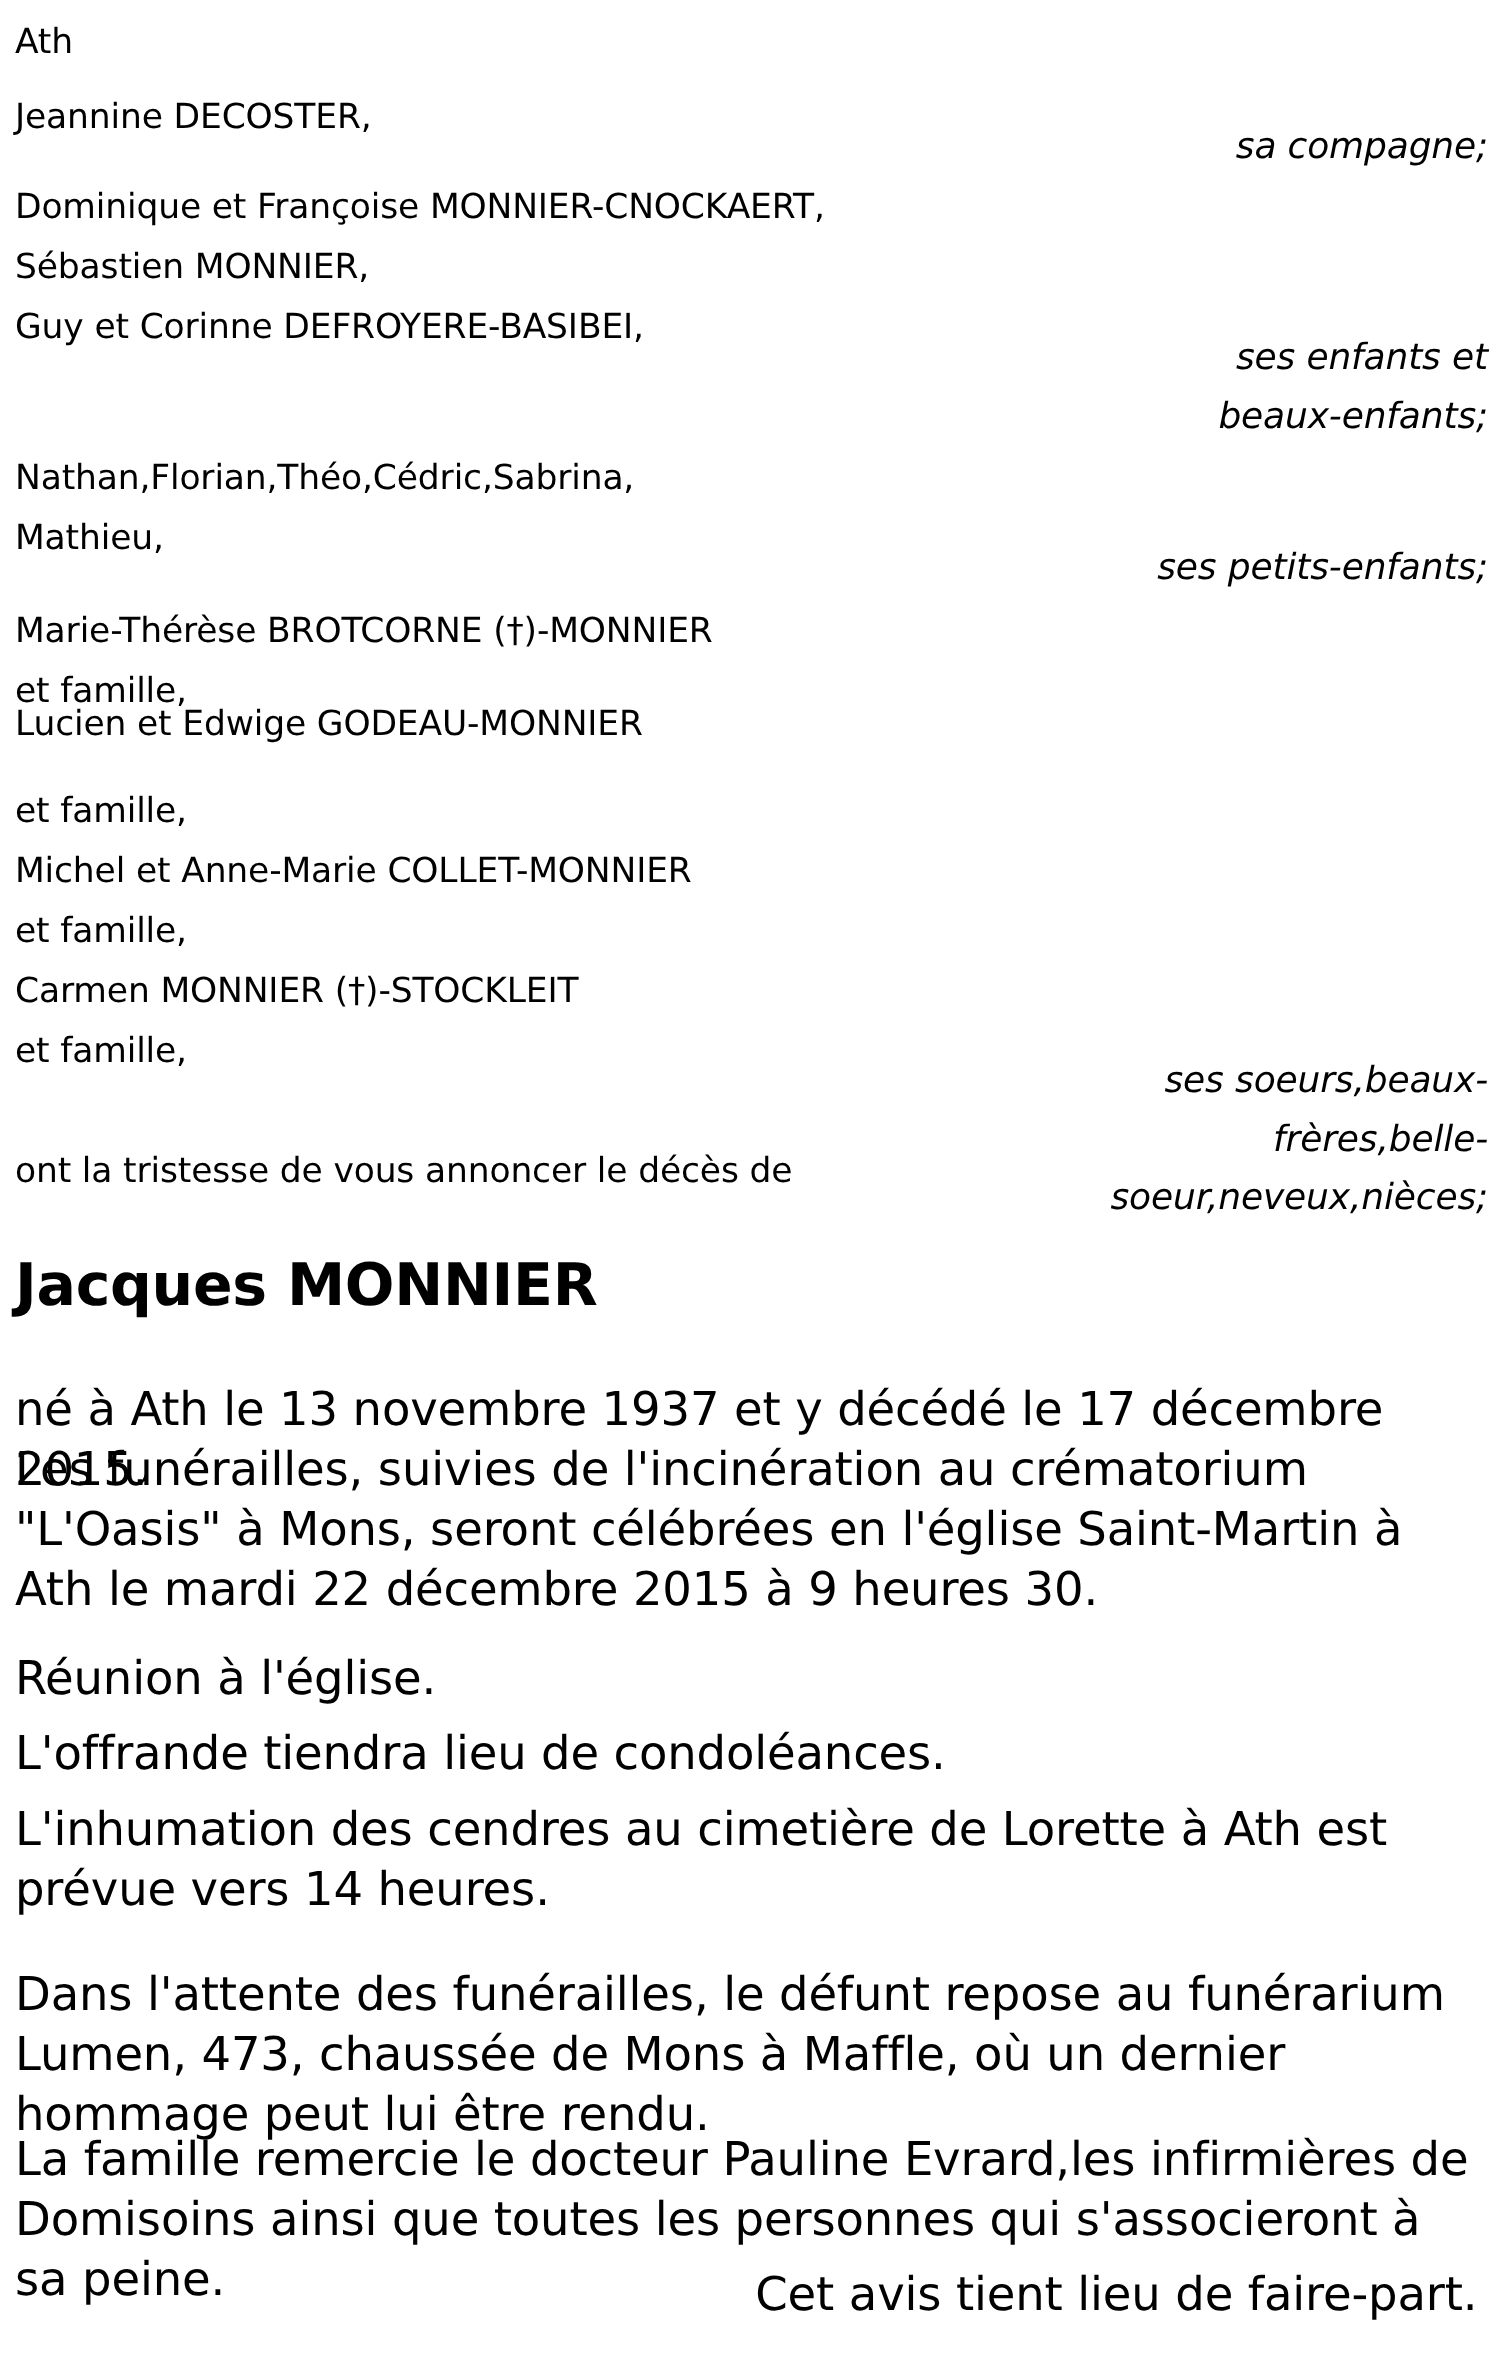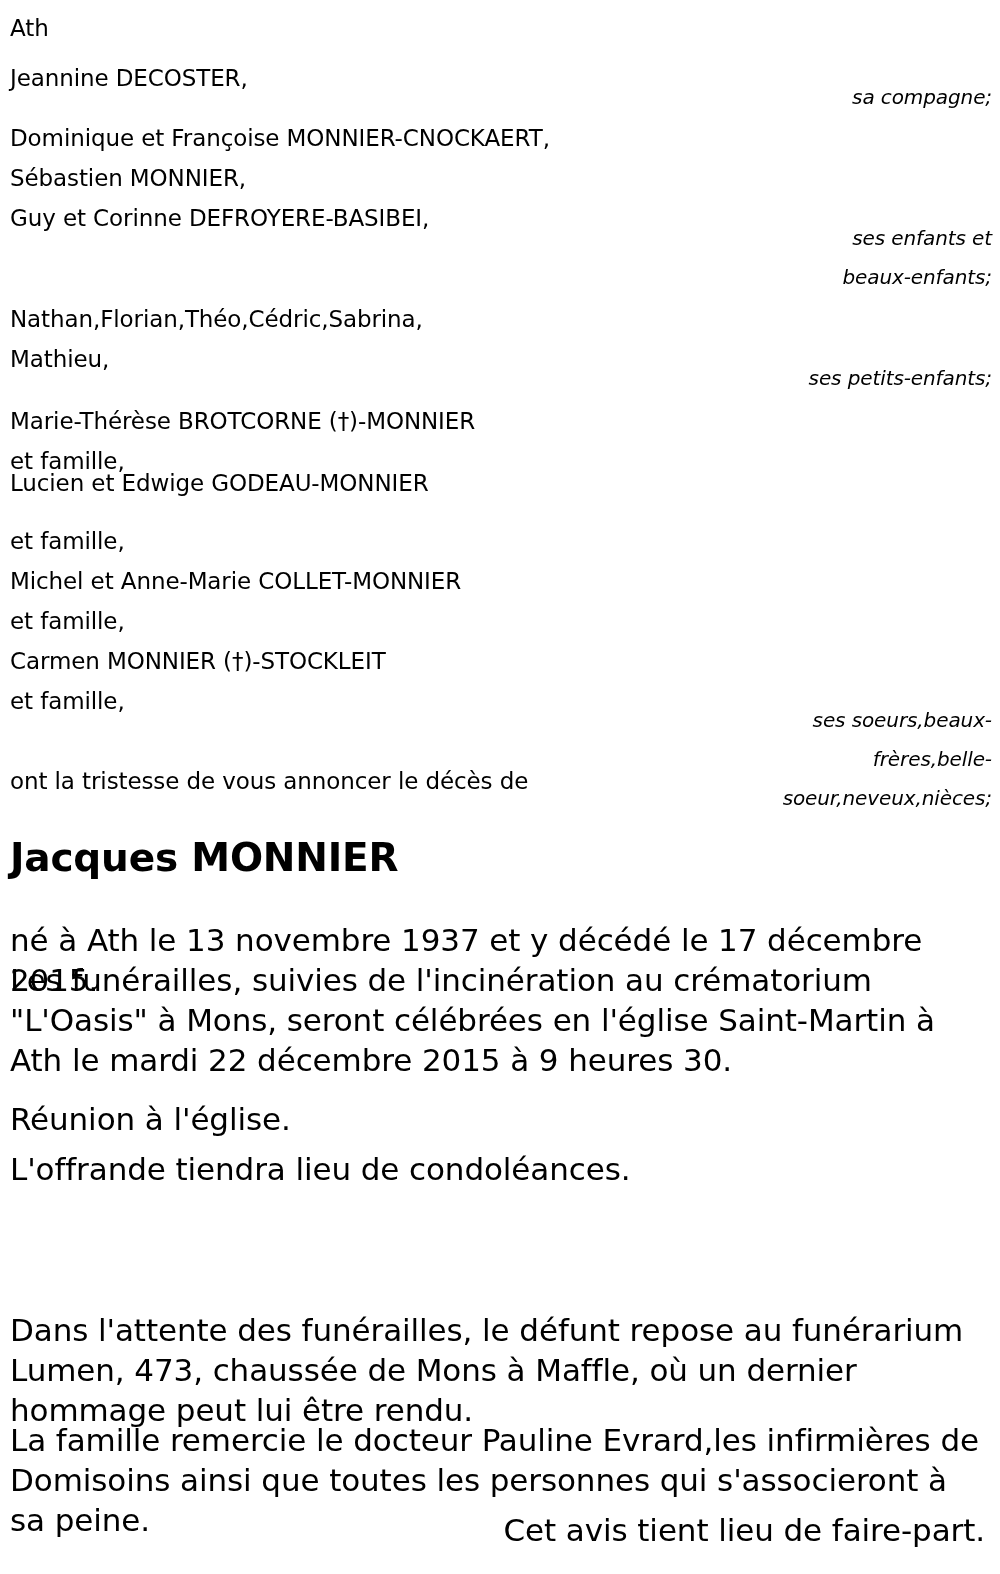--- a/index.html
+++ b/index.html
@@ -29,21 +29,21 @@
   }
   .para {
     font-size: 31px;
     line-height: 40px;
     letter-spacing: -0.1px;
     margin: 0;
   }
   .rel {
     position: absolute;
     right: 8px;
-    font-size: 20px;
+    font-size: 24px;
     line-height: 39px;
     font-style: italic;
     text-align: right;
     letter-spacing: -0.1px;
     white-space: pre-line;
   }
   .deceased-name {
     position: absolute;
     left: 10px;
     font-size: 39px;
@@ -100,20 +100,21 @@
   <div class="deceased-name" style="top: 838px;">Jacques MONNIER</div>
 
   <div class="para wide" style="top: 920px;">né à Ath le 13 novembre 1937 et y décédé le 17 décembre 2015.</div>
 
   <div class="para wide" style="top: 960px;">Les funérailles, suivies de l'incinération au crématorium "L'Oasis" à Mons, seront célébrées en l'église Saint-Martin à Ath le mardi 22 décembre 2015 à 9 heures 30.</div>
 
   <div class="para wide" style="top: 1099px;">Réunion à l'église.</div>
 
   <div class="para wide" style="top: 1149px;">L'offrande tiendra lieu de condoléances.</div>
 
+  <div class="para wide" style="top: 1200px;">L'inhumation des cendres au cimetière de Lorette à Ath est prévue vers 14 heures.</div>
 
   <div class="para wide" style="top: 1310px;">Dans l'attente des funérailles, le défunt repose au funérarium Lumen, 473, chaussée de Mons à Maffle, où un dernier hommage peut lui être rendu.</div>
 
   <div class="para wide" style="top: 1420px;">La famille remercie le docteur Pauline Evrard,les infirmières de Domisoins ainsi que toutes les personnes qui s'associeront à sa peine.</div>
 
   <div class="para wide" style="top: 1510px; text-align: right;">Cet avis tient lieu de faire-part.</div>
 
 </div>
 
 </body></html>

